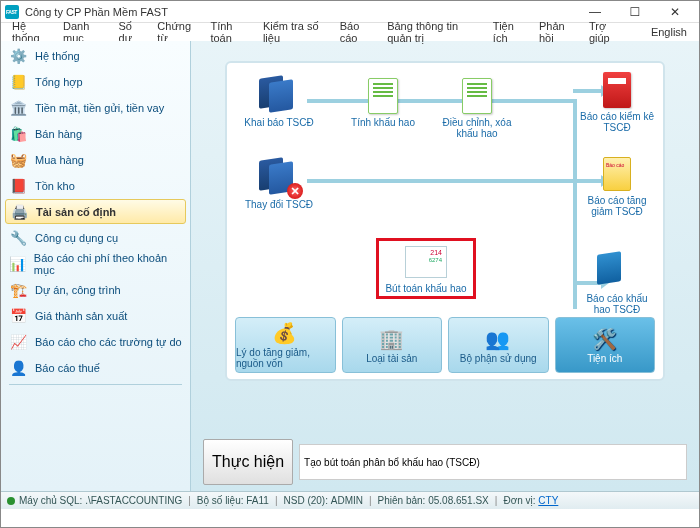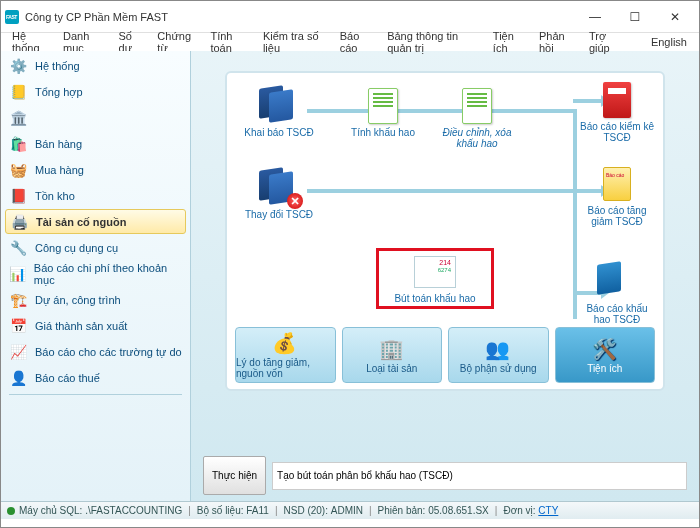--- a/index.html
+++ b/index.html
@@ -1,18 +1,18 @@
 <!DOCTYPE html>
 <html><head>
 <meta charset="utf-8">
 <style>
 * { box-sizing: border-box; margin: 0; padding: 0; font-family: Tahoma, Arial, sans-serif; }
 body { background: #fff; width: 700px; height: 528px; overflow: hidden; border: 1px solid #888; }
 
-.titlebar { height: 32px; background: #fff; display: flex; align-items: center; padding: 0 4px; border-bottom: 1px solid #e0e0e0; }
+.titlebar { height: 22px; background: #fff; display: flex; align-items: center; padding: 0 4px; border-bottom: 1px solid #e0e0e0; }
 .titlebar .app-icon { width: 14px; height: 14px; background: #00a0c0; margin-right: 6px; display: inline-block; border-radius: 2px; position: relative; }
 .titlebar .app-icon::after { content: "FAST"; font-size: 5px; color: #fff; position: absolute; left: 1px; top: 4px; font-weight: bold; letter-spacing: -0.5px; }
 .titlebar .title { font-size: 11px; color: #333; flex: 1; }
 .titlebar .win-btn { width: 40px; height: 20px; display: flex; align-items: center; justify-content: center; font-size: 12px; color: #333; }
 
 .menubar { height: 18px; display: flex; align-items: center; padding: 0 4px; font-size: 11px; color: #333; }
 .menubar span { padding: 0 7px; }
 .menubar .spacer { flex: 1; }
 .menubar .eng { color: #333; padding-right: 8px; }
 
@@ -29,22 +29,22 @@
 .flow-item { position: absolute; width: 80px; text-align: center; font-size: 10px; color: #1a6ba8; }
 .flow-item .ficon { width: 46px; height: 38px; margin: 0 auto 2px; display: flex; align-items: center; justify-content: center; }
 .flow-item.sel { outline: 3px solid #e01020; outline-offset: -2px; }
 
 .btm-row { position: absolute; bottom: 6px; left: 8px; right: 8px; display: flex; gap: 6px; }
 .btm-btn { flex: 1; background: linear-gradient(#d4eef8,#a8d8ec); border: 1px solid #88c0d8; border-radius: 4px; height: 56px; display: flex; flex-direction: column; align-items: center; justify-content: center; font-size: 10px; color: #1a5a88; }
 .btm-btn .bicon { font-size: 20px; margin-bottom: 2px; }
 .btm-btn.hl { background: linear-gradient(#6ac0e8,#3898c8); color: #fff; }
 
 .cmdbar { position: absolute; bottom: 6px; left: 12px; right: 12px; display: flex; align-items: center; gap: 6px; }
-.cmdbar .btn { font-size: 10px; padding: 13px 8px; background: linear-gradient(#fff,#e0e0e0); border: 1px solid #aaa; border-radius: 2px; }
-.cmdbar input { flex: 1; font-size: 10px; height: 28px; padding: 0 4px; border: 1px solid #ccc; background: #fff; }
+.cmdbar .btn { font-size: 16px; padding: 13px 8px; background: linear-gradient(#fff,#e0e0e0); border: 1px solid #aaa; border-radius: 2px; }
+.cmdbar input { flex: 1; font-size: 10px; height: 36px; padding: 0 4px; border: 1px solid #ccc; background: #fff; }
 
 .statusbar { height: 18px; background: linear-gradient(#f4f8fa,#e0ecf0); border-top: 1px solid #b0c8d0; display: flex; align-items: center; font-size: 10px; color: #355; padding: 0 6px; }
 .statusbar .sep { margin: 0 6px; color: #888; }
 .statusbar .dot { width: 8px; height: 8px; border-radius: 50%; background: #2a9030; display: inline-block; margin-right: 4px; }
 .statusbar a { color: #0066cc; text-decoration: underline; }
 
 
 .conn { position: absolute; background: #9cd0e0; }
 .arrow { position: absolute; width: 0; height: 0; border-style: solid; }
 
@@ -96,36 +96,37 @@
     <div class="item">
         <span class="sicon">⚙️</span>
         <span>Hệ thống</span>
       </div>
     <div class="item">
         <span class="sicon">📒</span>
         <span>Tổng hợp</span>
       </div>
     <div class="item">
         <span class="sicon">🏛️</span>
+        <span>Tiền mặt, tiền gửi, tiền vay</span>
       </div>
     <div class="item">
         <span class="sicon">🛍️</span>
         <span>Bán hàng</span>
       </div>
     <div class="item">
         <span class="sicon">🧺</span>
         <span>Mua hàng</span>
       </div>
     <div class="item">
         <span class="sicon">📕</span>
         <span>Tồn kho</span>
       </div>
     <div class="item active">
         <span class="sicon">🖨️</span>
-        <span>Tài sản cố nguồn</span>
+        <span>Tài sản cố định</span>
       </div>
     <div class="item">
         <span class="sicon">🔧</span>
         <span>Công cụ dụng cụ</span>
       </div>
     <div class="item">
         <span class="sicon">📊</span>
         <span>Báo cáo chi phí theo khoản mục</span>
       </div>
     <div class="item">
@@ -168,21 +169,21 @@
             </div>
           </div>
         <div>Khai báo TSCĐ</div>
       </div>
       <div class="flow-item" style="left:116px; top:14px;">
         <div class="ficon">
             <div class="doc-icon"></div>
           </div>
         <div>Tính khấu hao</div>
       </div>
-      <div class="flow-item" style="left:210px; top:14px;font-style:italic;">
+      <div class="flow-item" style="left:210px; top:14px;">
         <div class="ficon">
             <div class="doc-icon"></div>
           </div>
         <div>Điều chỉnh, xóa khấu hao</div>
       </div>
       <div class="flow-item" style="left:350px; top:8px;">
         <div class="ficon">
             <div class="red-doc"></div>
           </div>
         <div>Báo cáo kiểm kê TSCĐ</div>
@@ -198,21 +199,21 @@
           </div>
         <div>Thay đổi TSCĐ</div>
       </div>
       <div class="flow-item" style="left:350px; top:92px;">
         <div class="ficon">
             <div class="yel-doc"></div>
           </div>
         <div>Báo cáo tăng giảm TSCĐ</div>
       </div>
 
-      <div class="flow-item sel" style="left:150px; top:176px; width:116px; padding:4px 0;">
+      <div class="flow-item sel" style="left:150px; top:176px; width:98px; padding:4px 0;">
         <div class="ficon">
             <div class="note-icon"></div>
           </div>
         <div>Bút toán khấu hao</div>
       </div>
       <div class="flow-item" style="left:350px; top:190px;">
         <div class="ficon">
             <div class="binder-icon">
               <div class="b" style="background:linear-gradient(#3090d0,#1060a0)"></div>
             </div>

